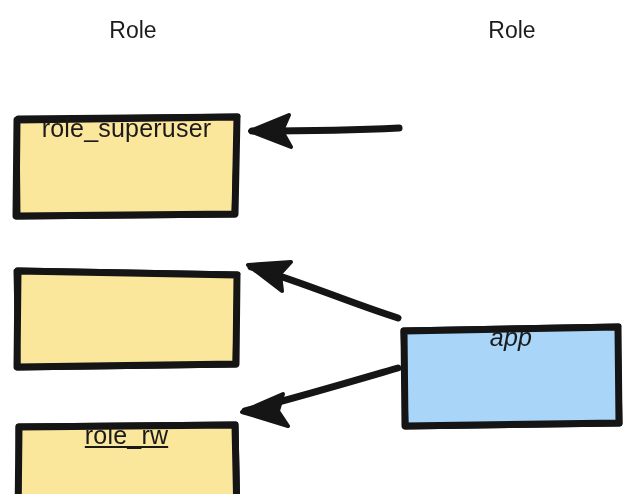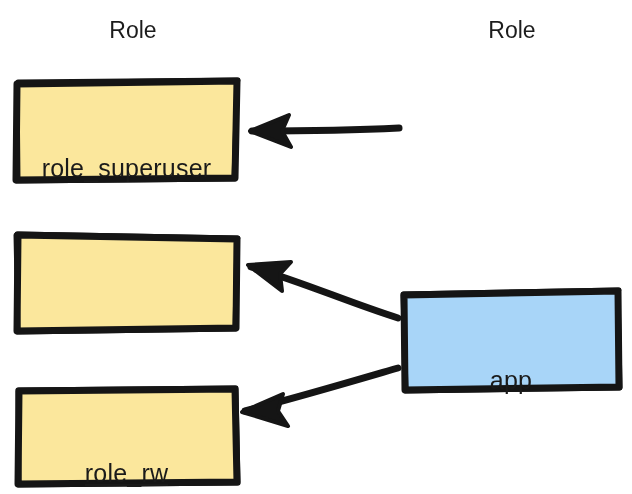--- a/index.html
+++ b/index.html
@@ -23,26 +23,27 @@
     color: #1c1c1c;
     font-family: "Liberation Sans", sans-serif;
     white-space: nowrap;
   }
   #header-role  { left: 38px;  top: 10px; width: 190px; }
   #header-user  { left: 417px; top: 10px; width: 190px; }
 
   .node {
     position: absolute;
     display: flex;
-    align-items: flex-end;
+    align-items: flex-start;
     justify-content: center;
     font-size: 25px;
     color: #1a1a1a;
     letter-spacing: 0.2px;
     box-sizing: border-box;
+    margin-top: 36px;
   }
   .node .label { position: relative; z-index: 3; pointer-events: none; }
   .node .sketch {
     position: absolute;
     left: 0; top: 0;
     width: 100%; height: 100%;
     z-index: 1;
   }
   svg { display: block; overflow: visible; }
 
@@ -80,21 +81,21 @@
 
   <div class="node" id="node-role_rw" style="left:13px; top:385px; width:227px; height:103px;text-decoration:underline;">
     <svg class="sketch" viewBox="0 0 227 103" preserveAspectRatio="none">
       <path d="M6,6 L222,4 L224,97 L5,99 Z" fill="#FBE79C" stroke="#151515" stroke-width="7" stroke-linejoin="round" stroke-linecap="round"></path>
       <path d="M5,5 L223,3 M223,4 L225,98 M224,98 L5,100 M6,99 L5,6" fill="none" stroke="#151515" stroke-width="5" stroke-linecap="round"></path>
     </svg>
     <span class="label">role_rw</span>
   </div>
 
 
-  <div class="node" id="node-app" style="left:400px; top:287px; width:222px; height:108px;">
+  <div class="node" id="node-app" style="left:400px; top:287px; width:222px; height:108px;font-style:italic;">
     <svg class="sketch" viewBox="0 0 222 108" preserveAspectRatio="none">
       <path d="M4,8 L218,4 L219,100 L5,103 Z" fill="#A8D5F8" stroke="#151515" stroke-width="7" stroke-linejoin="round" stroke-linecap="round"></path>
       <path d="M3,7 L219,3 M218,5 L220,101 M219,101 L5,104 M6,102 L3,8" fill="none" stroke="#151515" stroke-width="5" stroke-linecap="round"></path>
     </svg>
     <span class="label">app</span>
   </div>
 
   <svg id="arrow-layer" viewBox="0 0 632 494">
 
     <g>

